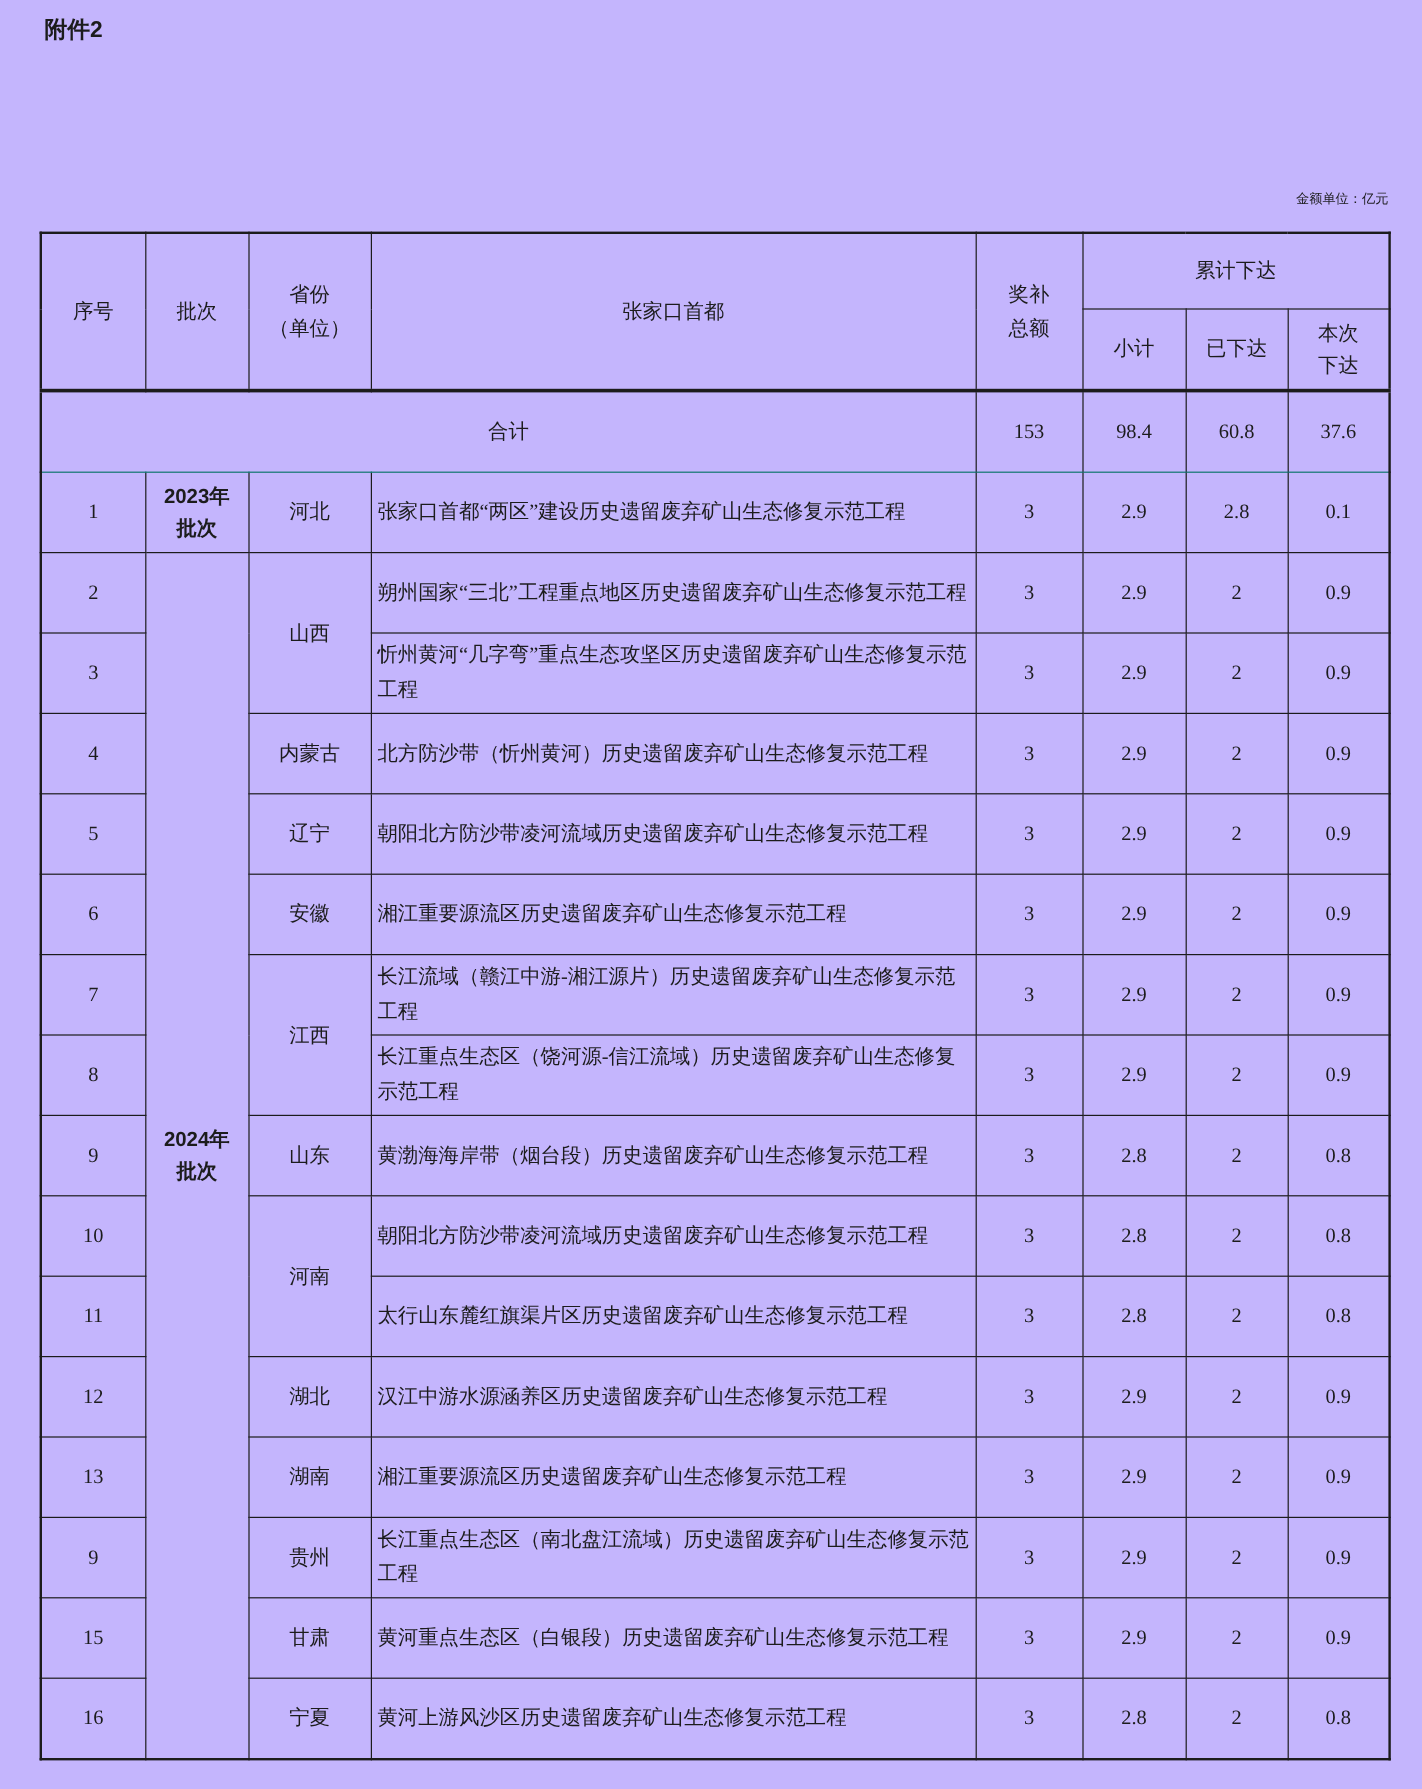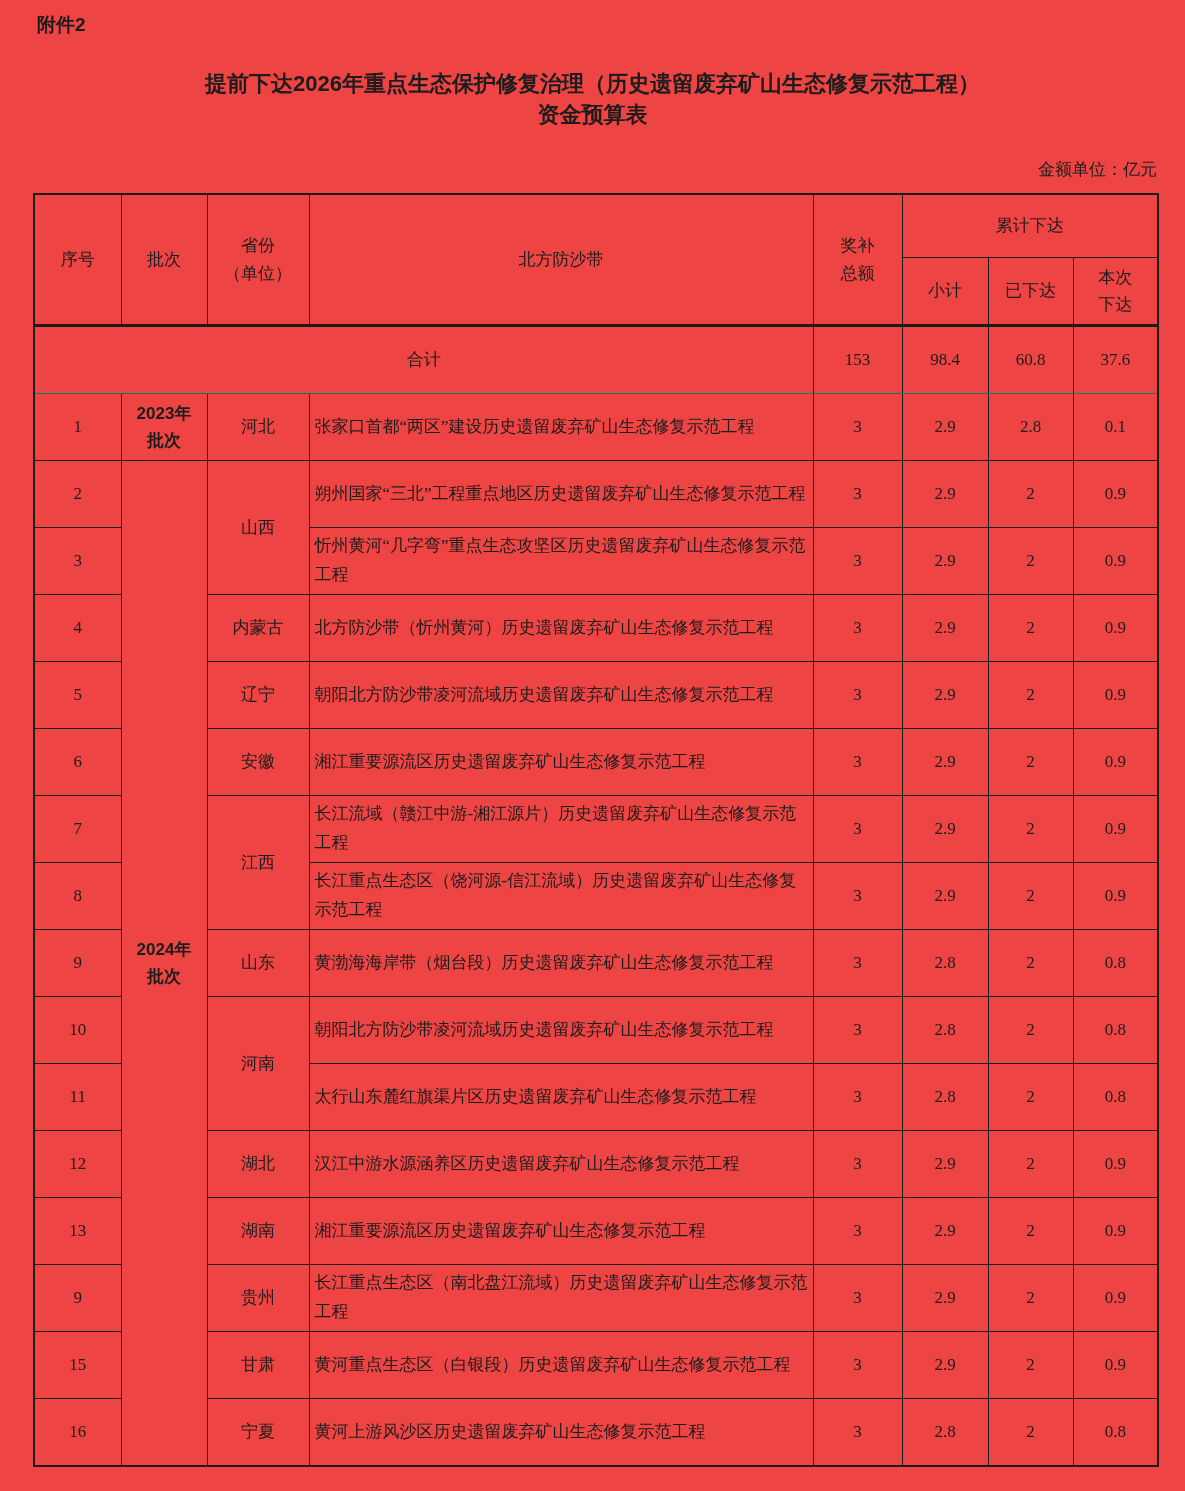--- a/index.html
+++ b/index.html
@@ -1,36 +1,36 @@
 <!DOCTYPE html>
 <html><head>
 <meta charset="utf-8">
 <style>
   html,body { margin:0; padding:0; background:#ffffff; }
   body {
     width:1185px; height:1491px;
     font-family:"Liberation Serif","DejaVu Serif",serif;
     color:#1c1c1c;
   }
-  .page { position:relative; width:1185px; height:1491px; background:#ef4444; overflow:hidden; }
+  .page { position:relative; width:1185px; height:1491px; background:#c4b5fd; overflow:hidden; }
 
   .attachment {
     position:absolute; left:37px; top:12px;
     font-family:"Liberation Sans","DejaVu Sans",sans-serif;
     font-weight:bold; font-size:19px;
   }
   .title-block {
     position:absolute; left:0; top:68px; width:1185px;
     text-align:center;
     font-family:"Liberation Sans","DejaVu Sans",sans-serif;
     font-weight:bold; font-size:22px; line-height:31px;
   }
   .unit-note {
     position:absolute; right:28px; top:158px;
-    font-size:17px;
+    font-size:11px;
     margin-left:48px;
   }
 
   table.budget {
     position:absolute; left:33px; top:193px;
     width:1124px;
     border-collapse:collapse; table-layout:fixed;
     border:2px solid #1c1c1c;
   }
   .budget th, .budget td {
@@ -58,45 +58,41 @@
     margin-left:17px;
   }
 </style>
 </head>
 <body>
 
 <div class="page">
 
   <div class="attachment">附件2</div>
 
-  <div class="title-block">
-    <div>提前下达2026年重点生态保护修复治理（历史遗留废弃矿山生态修复示范工程）</div>
-    <div>资金预算表</div>
-  </div>
 
   <div class="unit-note">金额单位：亿元</div>
 
   <table class="budget">
     <colgroup>
       <col style="width:87px">
         <col style="width:86px">
         <col style="width:102px">
         <col style="width:504px">
       <col style="width:89px">
         <col style="width:86px">
         <col style="width:85px">
         <col style="width:85px">
     </colgroup>
     <thead>
       <tr class="h1">
         <th rowspan="2">序号</th>
         <th rowspan="2">批次</th>
         <th rowspan="2">省份
 （单位）</th>
-        <th rowspan="2">北方防沙带</th>
+        <th rowspan="2">张家口首都</th>
         <th rowspan="2">奖补
 总额</th>
         <th colspan="3">累计下达</th>
       </tr>
       <tr class="h2">
         <th>小计</th>
         <th>已下达</th>
         <th>本次
 下达</th>
       </tr>

